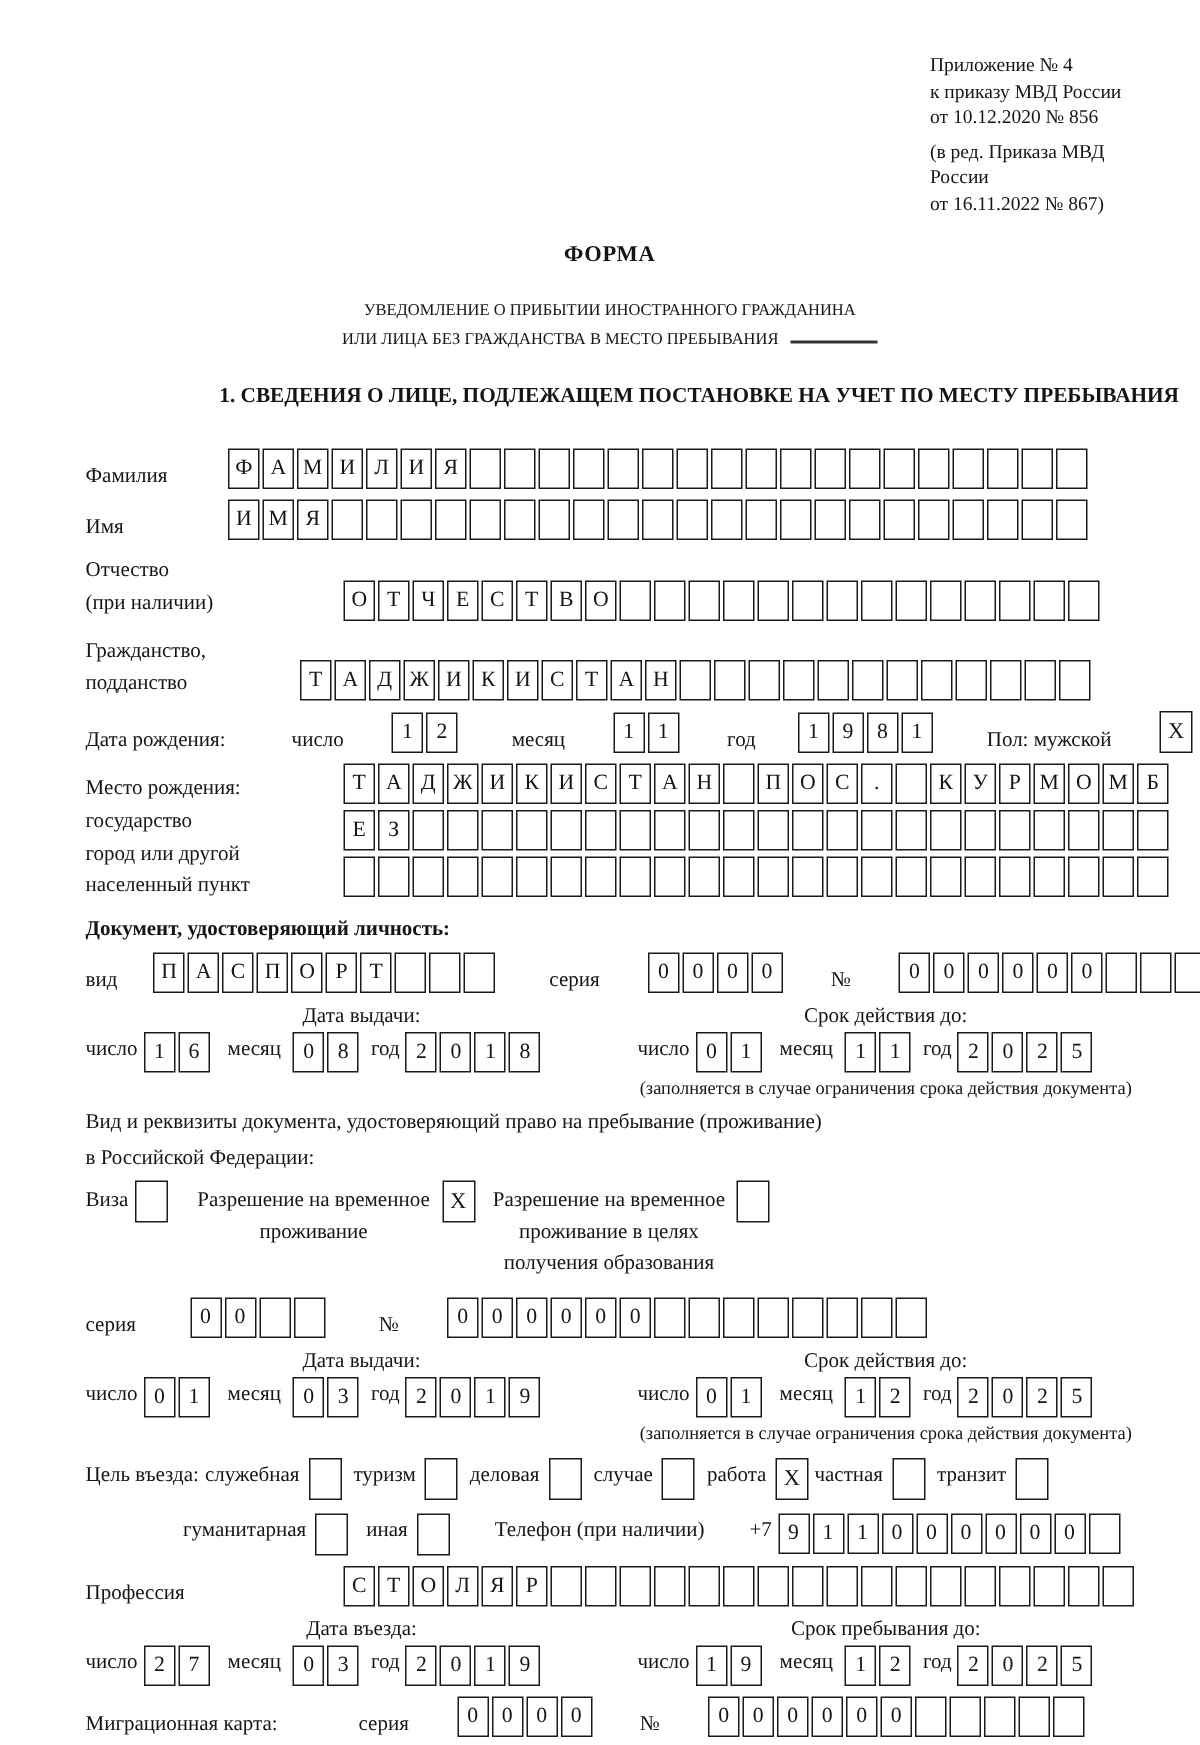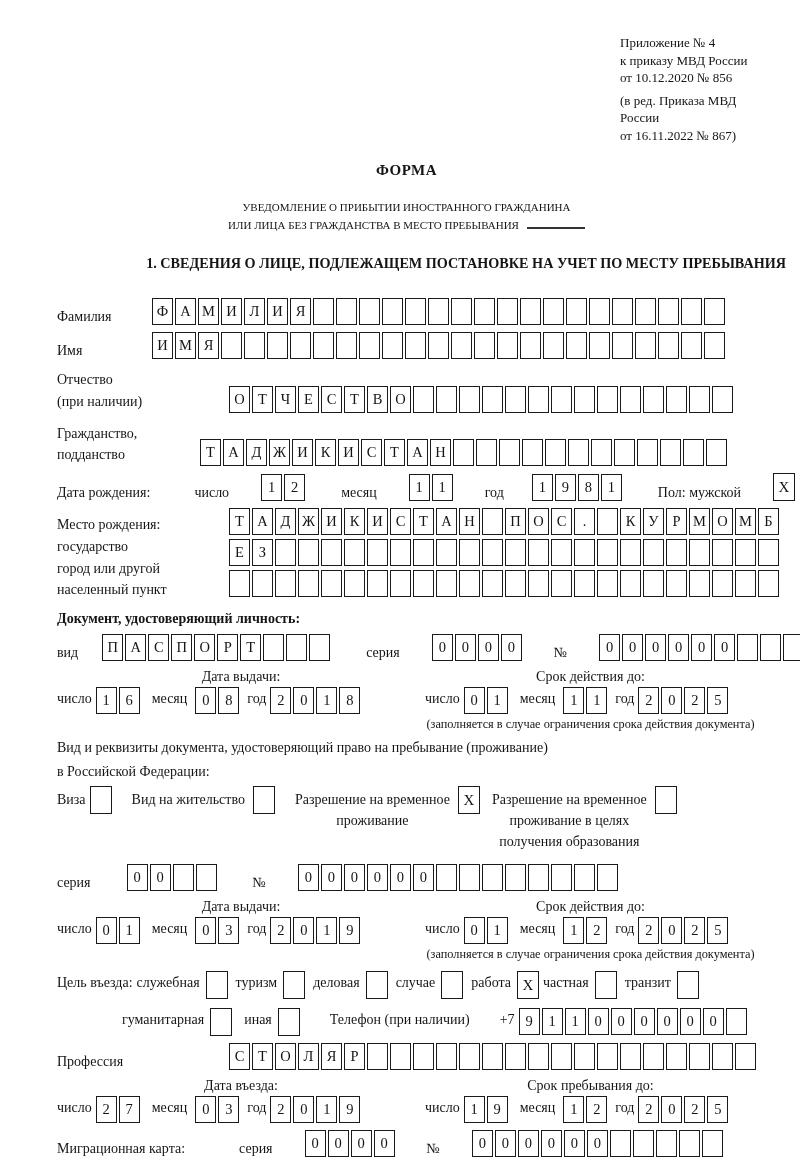--- a/index.html
+++ b/index.html
@@ -401,24 +401,20 @@
     </div>
   </div>
 
   <div class="res-line">Вид и реквизиты документа, удостоверяющий право на пребывание (проживание)</div>
   <div class="res-line">в Российской Федерации:</div>
 
   <div class="res-row">
     <div class="res-opt">
       <span class="txt">Виза</span>
       <span class="checkbox" style="margin-left:4px;"></span>
-    </div>
-    <div class="res-opt gap20">
-      <span class="txt">Вид на жительство</span>
-      <span class="checkbox gap20"></span>
     </div>
     <div class="res-opt gap20">
       <div class="txt">
         <div>Разрешение на временное</div>
         <div>проживание</div>
       </div>
       <span class="checkbox">X</span>
     </div>
     <div class="res-opt gap12">
       <div class="txt">

